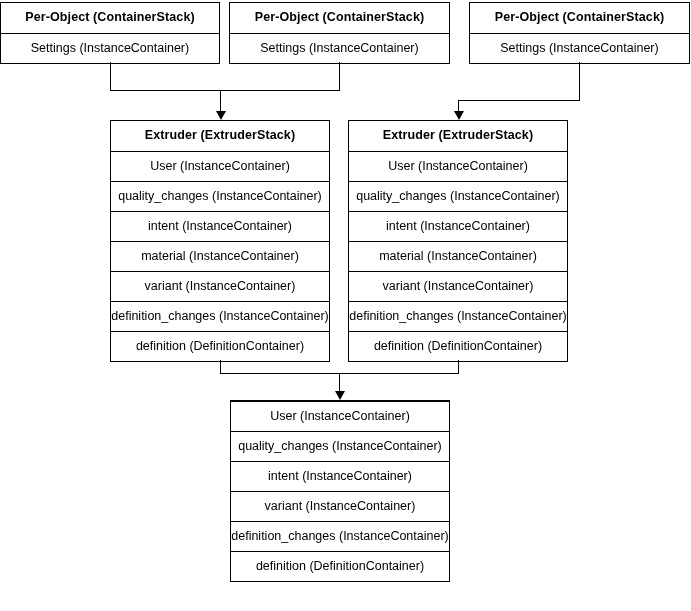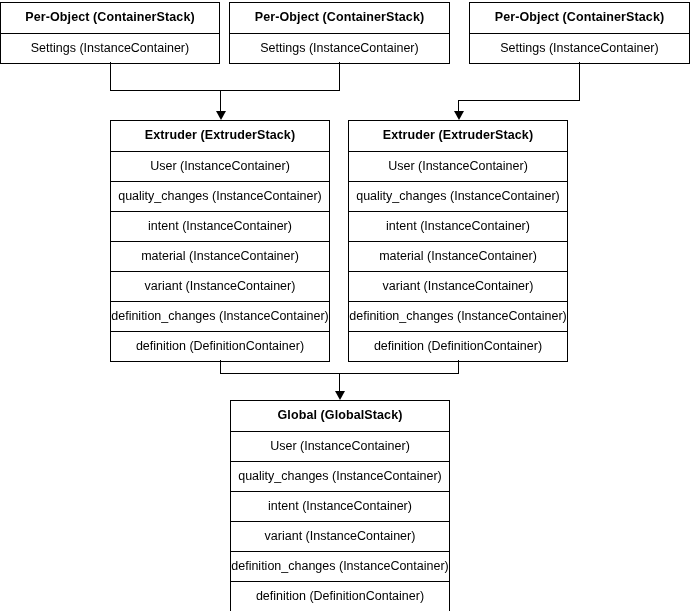--- a/index.html
+++ b/index.html
@@ -99,21 +99,20 @@
     <div class="row">User (InstanceContainer)</div>
     <div class="row">quality_changes (InstanceContainer)</div>
     <div class="row">intent (InstanceContainer)</div>
     <div class="row">material (InstanceContainer)</div>
     <div class="row">variant (InstanceContainer)</div>
     <div class="row">definition_changes (InstanceContainer)</div>
     <div class="row">definition (DefinitionContainer)</div>
   </div>
 
   <div class="stack" style="left:230px; top:400px; width:220px;">
-    <div class="row header">Global (GlobalStack)</div>
     <div class="row">User (InstanceContainer)</div>
     <div class="row">quality_changes (InstanceContainer)</div>
     <div class="row">intent (InstanceContainer)</div>
     <div class="row">variant (InstanceContainer)</div>
     <div class="row">definition_changes (InstanceContainer)</div>
     <div class="row">definition (DefinitionContainer)</div>
   </div>
 
   <div class="edge-v" style="left:110px; top:62px; height:28px;"></div>
 

